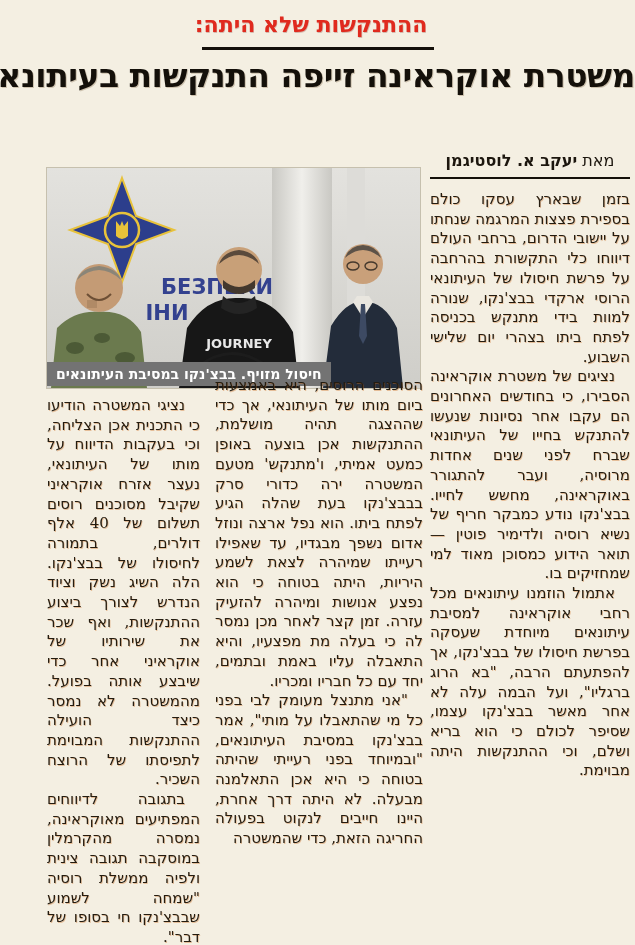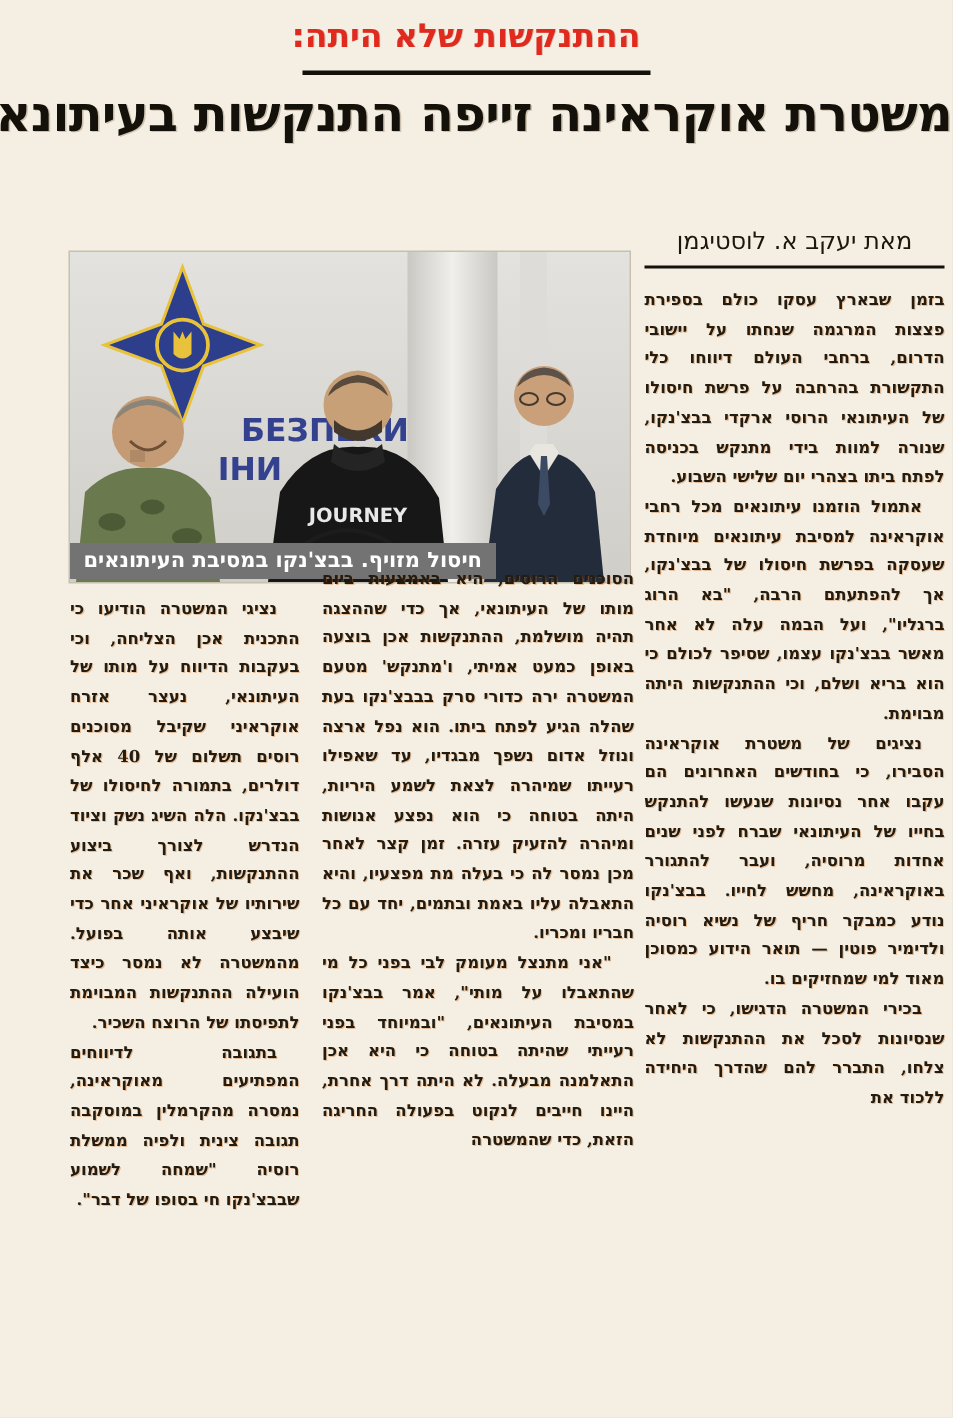--- a/index.html
+++ b/index.html
@@ -41,29 +41,28 @@
   
   .byline{
     position:absolute;top:150px;right:5px;width:200px;
     text-align:center;
     font-family:"DejaVu Sans",sans-serif;
     font-size:16px;line-height:22px;
     padding-bottom:5px;
     border-bottom:2px solid #14100a;
     color:#1c160e;
   }
-  .byline .author{font-weight:normal;}
+  .byline .author{font-weight:bold;}
   
   .col{
     position:absolute;
-    font-size:11px;line-height:19.7px;
+    font-size:15px;line-height:19.7px;
     text-align:justify;
     color:#241c10;
     text-shadow:0.7px 0.7px 0 rgba(205,110,35,.38);
-    font-weight:bold;
   }
   .col p{margin:0;}
   .col p.indent{text-indent:15px;}
   .col-a{top:190px;right:5px;width:200px;}
   .col-b{top:376px;right:212px;width:208px;}
   .col-c{top:396px;right:435px;width:153px;}
   
   .photo{
     position:absolute;top:168px;right:215px;left:47px;
     width:373px;height:220px;
@@ -161,23 +160,22 @@
 
       <path d="M150,200 Q185,170 225,202 Q250,218 268,206" stroke="#1c1c1c" stroke-width="3" fill="none"></path>
       <circle cx="150" cy="201" r="6" fill="#141414"></circle>
     </svg>
 
     <div class="caption-bar">חיסול מזויף. בבצ'נקו במסיבת העיתונאים</div>
   </div>
 
   <div class="col col-a">
     <p>בזמן שבארץ עסקו כולם בספירת פצצות המרגמה שנחתו על יישובי הדרום, ברחבי העולם דיווחו כלי התקשורת בהרחבה על פרשת חיסולו של העיתונאי הרוסי ארקדי בבצ'נקו, שנורה למוות בידי מתנקש בכניסה לפתח ביתו בצהרי יום שלישי השבוע.</p>
+    <p class="indent">נציגים של משטרת אוקראינה הסבירו, כי בחודשים האחרונים הם עקבו אחר נסיונות שנעשו להתנקש בחייו של העיתונאי שברח לפני שנים אחדות מרוסיה, ועבר להתגורר באוקראינה, מחשש לחייו. בבצ'נקו נודע כמבקר חריף של נשיא רוסיה ולדימיר פוטין — תואר הידוע כמסוכן מאוד למי שמחזיקים בו.</p>
     <p class="indent">אתמול הוזמנו עיתונאים מכל רחבי אוקראינה למסיבת עיתונאים מיוחדת שעסקה בפרשת חיסולו של בבצ'נקו, אך להפתעתם הרבה, "בא הרוג ברגליו", ועל הבמה עלה לא אחר מאשר בבצ'נקו עצמו, שסיפר לכולם כי הוא בריא ושלם, וכי ההתנקשות היתה מבוימת.</p>
-    <p class="indent">נציגים של משטרת אוקראינה הסבירו, כי בחודשים האחרונים הם עקבו אחר נסיונות שנעשו להתנקש בחייו של העיתונאי שברח לפני שנים אחדות מרוסיה, ועבר להתגורר באוקראינה, מחשש לחייו. בבצ'נקו נודע כמבקר חריף של נשיא רוסיה ולדימיר פוטין — תואר הידוע כמסוכן מאוד למי שמחזיקים בו.</p>
-    <p class="indent">בכירי המשטרה הדגישו, כי לאחר שנסיונות לסכל את ההתנקשות לא צלחו, התברר להם שהדרך היחידה ללכוד את</p>
   </div>
 
   <div class="col col-b">
     <p>הסוכנים הרוסים, היא באמצעות ביום מותו של העיתונאי, אך כדי שההצגה תהיה מושלמת, ההתנקשות אכן בוצעה באופן כמעט אמיתי, ו'מתנקש' מטעם המשטרה ירה כדורי סרק בבבצ'נקו בעת שהלה הגיע לפתח ביתו. הוא נפל ארצה ונוזל אדום נשפך מבגדיו, עד שאפילו רעייתו שמיהרה לצאת לשמע היריות, היתה בטוחה כי הוא נפצע אנושות ומיהרה להזעיק עזרה. זמן קצר לאחר מכן נמסר לה כי בעלה מת מפצעיו, והיא התאבלה עליו באמת ובתמים, יחד עם כל חבריו ומכריו.</p>
     <p class="indent">"אני מתנצל מעומק לבי בפני כל מי שהתאבלו על מותי", אמר בבצ'נקו במסיבת העיתונאים, "ובמיוחד בפני רעייתי שהיתה בטוחה כי היא אכן התאלמנה מבעלה. לא היתה דרך אחרת, היינו חייבים לנקוט בפעולה החריגה הזאת, כדי שהמשטרה</p>
   </div>
 
   <div class="col col-c">
     <p class="indent">נציגי המשטרה הודיעו כי התכנית אכן הצליחה, וכי בעקבות הדיווח על מותו של העיתונאי, נעצר אזרח אוקראיני שקיבל מסוכנים רוסים תשלום של 40 אלף דולרים, בתמורה לחיסולו של בבצ'נקו. הלה השיג נשק וציוד הנדרש לצורך ביצוע ההתנקשות, ואף שכר את שירותיו של אוקראיני אחר כדי שיבצע אותה בפועל. מהמשטרה לא נמסר כיצד הועילה ההתנקשות המבוימת לתפיסתו של הרוצח השכיר.</p>
     <p class="indent">בתגובה לדיווחים המפתיעים מאוקראינה, נמסרה מהקרמלין במוסקבה תגובה צינית ולפיה ממשלת רוסיה "שמחה לשמוע שבבצ'נקו חי בסופו של דבר".</p>

